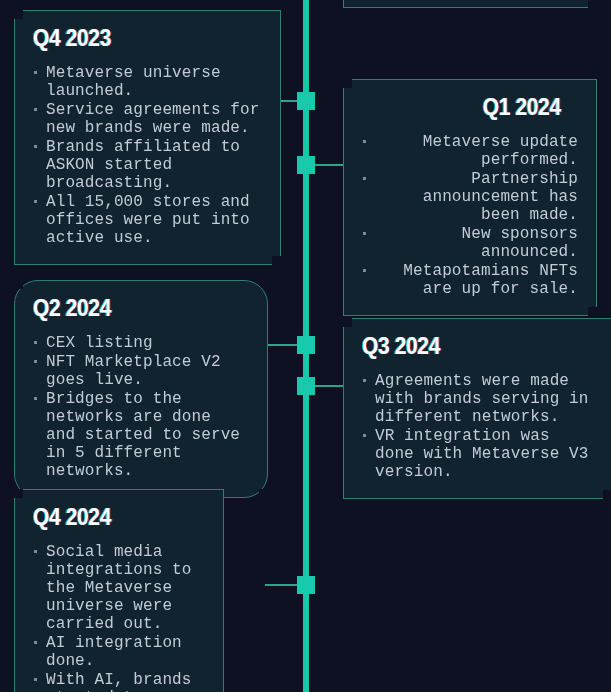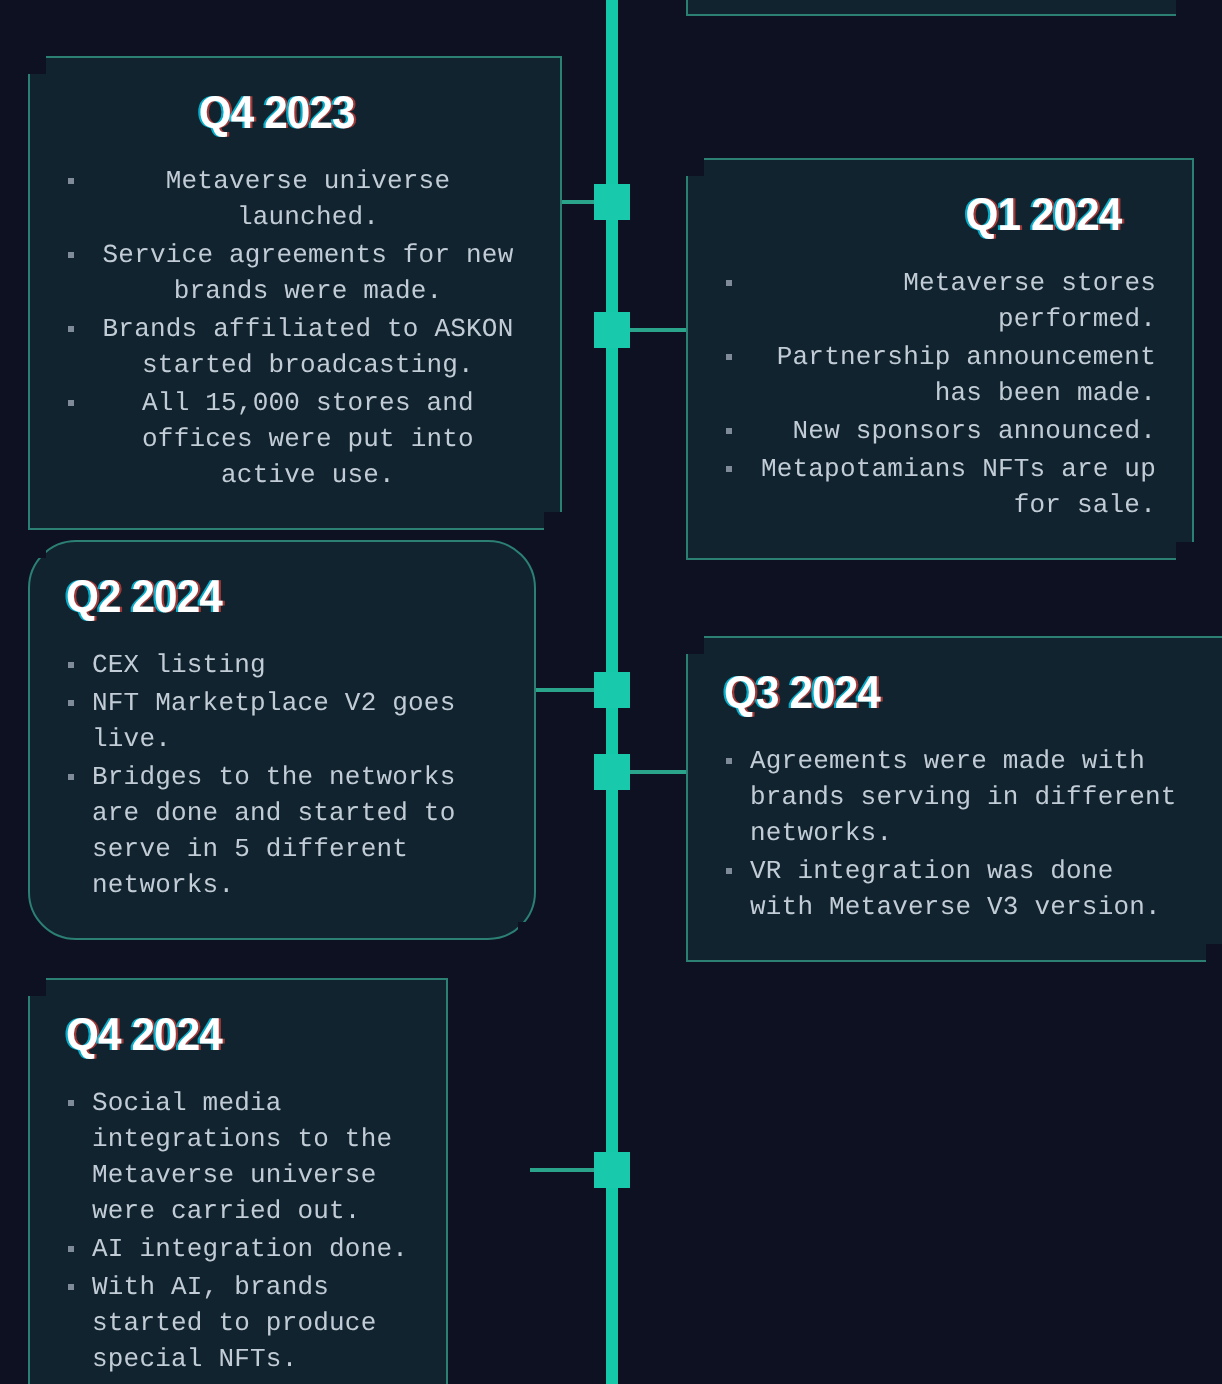--- a/index.html
+++ b/index.html
@@ -96,40 +96,40 @@
   }
 
   .card-list {
     list-style: none;
     margin: 0;
     padding: 0;
   }
   .card-list li {
     position: relative;
     font-family: "Liberation Mono", monospace;
-    font-size: 13px;
+    font-size: 16px;
     line-height: 18px;
     color: #c2ccd6;
     padding-left: 13px;
     margin: 0 0 1px 0;
     letter-spacing: 0.1px;
   }
   .bullet {
     position: absolute;
     left: 1px;
     top: 7px;
     width: 3px;
     height: 3px;
     background: #7f8b98;
   }
 
   
-  #card-q4-2023 { left: 14px;  top: 28px;  width: 267px; text-align: center; }
+  #card-q4-2023 { left: 14px;  top: 10px;  width: 267px; }
   #card-q1-2024 { left: 343px; top: 79px;  width: 254px; text-align: right; }
-  #card-q2-2024 { left: 14px;  top: 270px; width: 254px; border-radius: 24px; }
+  #card-q2-2024 { left: 14px;  top: 280px; width: 254px; border-radius: 24px; }
   #card-q3-2024 { left: 343px; top: 318px; width: 269px; }
   #card-q4-2024 { left: 14px;  top: 489px; width: 210px; }
   #card-partial { left: 343px; top: -40px; width: 254px; height: 48px; }
 </style>
 </head>
 <body>
 
 <div id="roadmap">
 
   <div class="card partial" id="card-partial"></div>
@@ -154,21 +154,21 @@
       <li><span class="bullet"></span><span>Metaverse universe launched.</span></li>
       <li><span class="bullet"></span><span>Service agreements for new brands were made.</span></li>
       <li><span class="bullet"></span><span>Brands affiliated to ASKON started broadcasting.</span></li>
       <li><span class="bullet"></span><span>All 15,000 stores and offices were put into active use.</span></li>
     </ul>
   </div>
 
   <div class="card" id="card-q1-2024">
     <h2 class="card-title">Q1 2024</h2>
     <ul class="card-list">
-      <li><span class="bullet"></span><span>Metaverse stores performed.</span></li>
+      <li><span class="bullet"></span><span>Metaverse update performed.</span></li>
       <li><span class="bullet"></span><span>Partnership announcement has been made.</span></li>
       <li><span class="bullet"></span><span>New sponsors announced.</span></li>
       <li><span class="bullet"></span><span>Metapotamians NFTs are up for sale.</span></li>
     </ul>
   </div>
 
   <div class="card" id="card-q2-2024">
     <h2 class="card-title">Q2 2024</h2>
     <ul class="card-list">
       <li><span class="bullet"></span><span>CEX listing</span></li>

